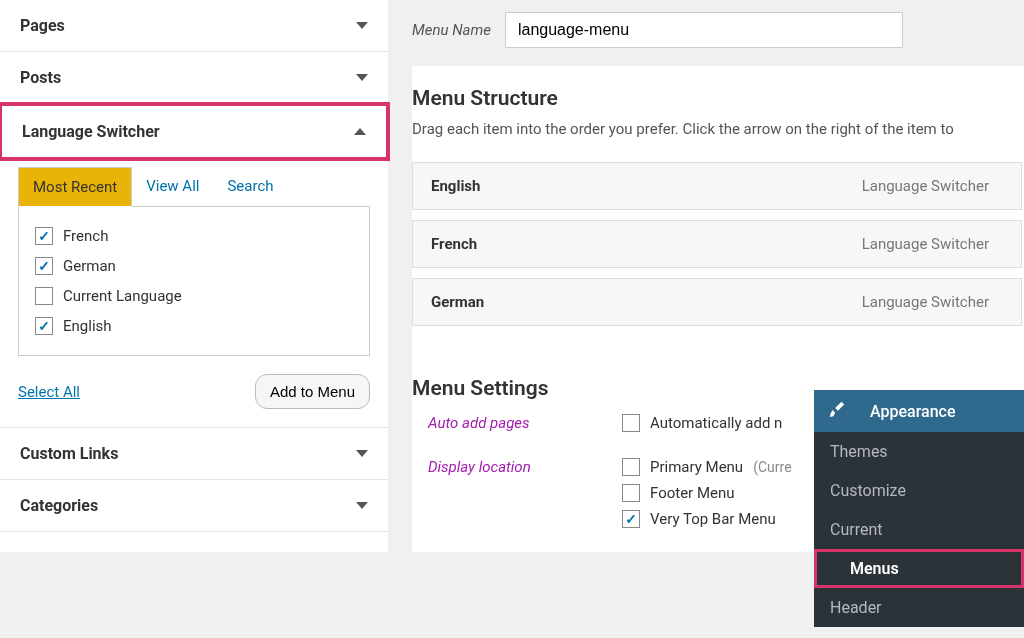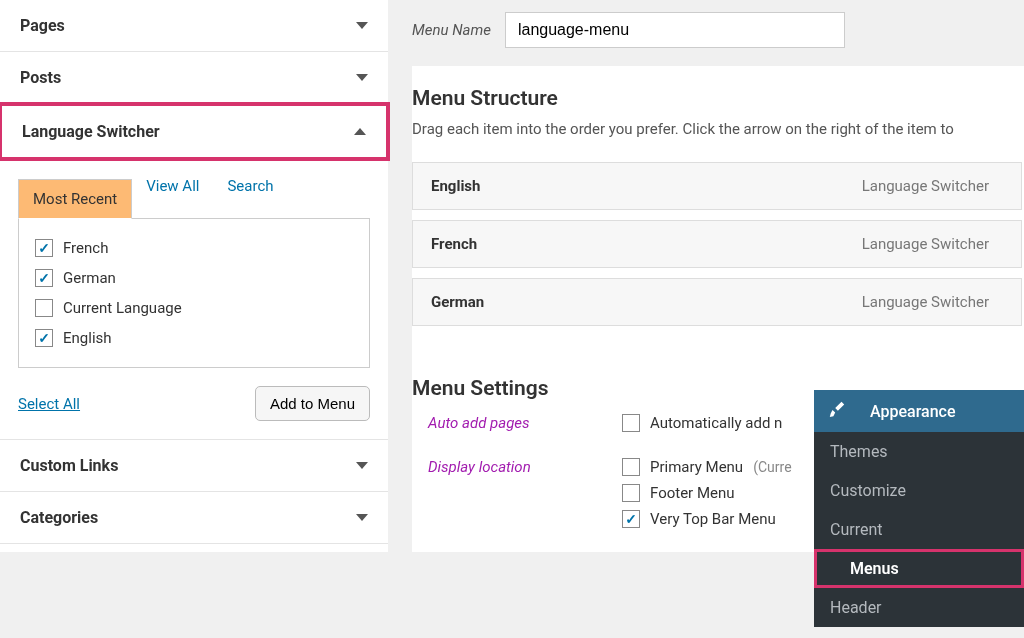--- a/index.html
+++ b/index.html
@@ -52,25 +52,24 @@
   font-size: 15px;
 }
 .tab {
   padding: 10px 14px;
   cursor: pointer;
   color: #0073aa;
 }
 .tab.active {
   border: 1px solid #ccc;
   border-bottom: 1px solid #fff;
-  background: #fdba74;
+  background: #eab308;
   color: #333;
   position: relative;
   z-index: 2;
-  margin-top: 12px;
 }
 
 .tab-pane {
   border: 1px solid #ccc;
   padding: 14px 16px;
   margin-top: -1px;
   background: #fff;
 }
 .cb-row { display: flex; align-items: center; gap: 10px; padding: 6px 0; }
 .checkbox {
@@ -84,37 +83,37 @@
   display: flex;
   align-items: center;
   justify-content: space-between;
   margin-top: 18px;
 }
 .link { color: #0073aa; text-decoration: underline; cursor: pointer; }
 .btn {
   border: 1px solid #bbb;
   background: #f6f6f6;
   padding: 8px 14px;
-  border-radius: 5px;
+  border-radius: 12px;
   cursor: pointer;
   font-size: 15px;
 }
 
 
 .main { flex: 1; padding-top: 4px; }
 .menu-name-row {
   display: flex; align-items: center; gap: 14px;
   padding: 8px 0 18px 0;
 }
 .menu-name-label { font-style: italic; color: #555; }
 .text-input {
   border: 1px solid #ccc;
   padding: 8px 12px;
   font-size: 16px;
-  width: 340px;
+  width: 398px;
 }
 
 .section {
   background: #fff;
   padding: 20px 0 20px 0;
 }
 .section h2 { font-size: 21px; font-weight: 600; margin-bottom: 10px; }
 .hint { color: #555; margin-bottom: 24px; }
 
 .menu-item-row {

